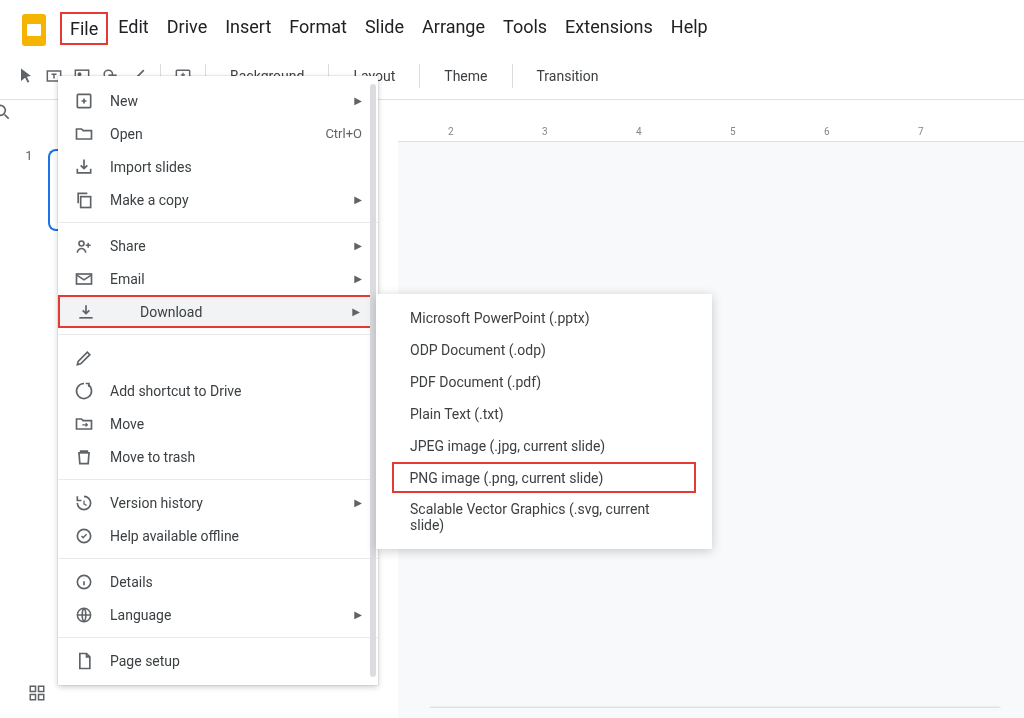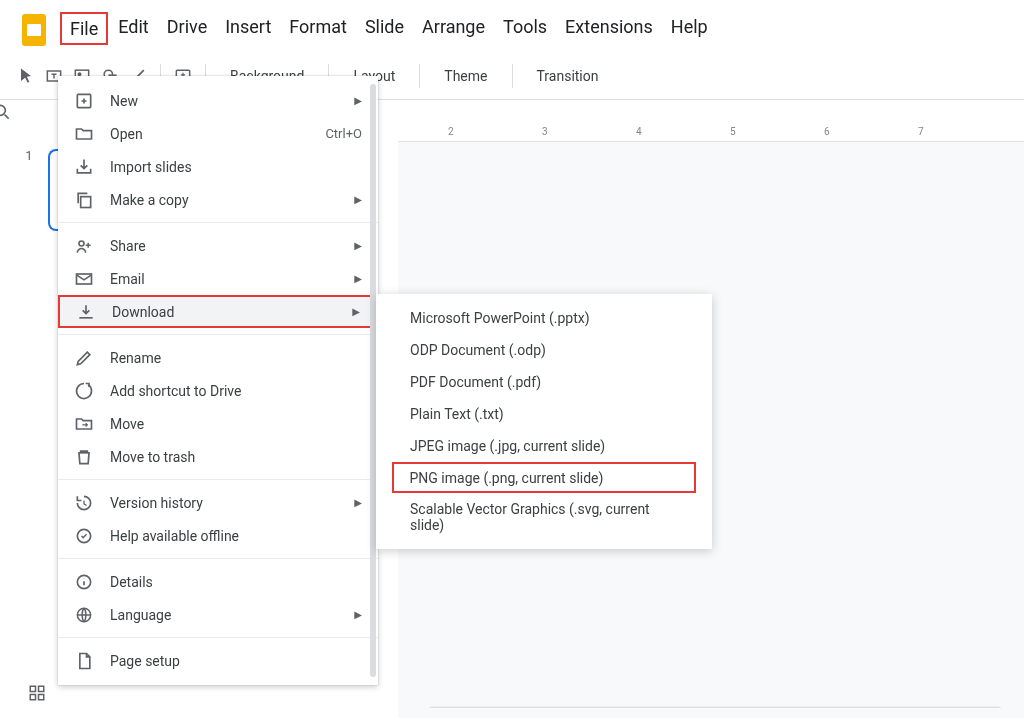--- a/index.html
+++ b/index.html
@@ -20,21 +20,21 @@
   .toolbar-sep { width:1px; height:24px; background:#dadce0; margin:0 4px;}
   .left-panel { position:absolute; left:0; top:122px; bottom:0; width:58px; display:flex; flex-direction:column; align-items:center;}
   .search-icon-box { width:40px; height:40px; display:flex; align-items:center; justify-content:center; }
   .slide-num { font-size:13px; color:#5f6368; margin-top:26px;}
   .slide-thumb-edge { position:absolute; left:48px; top:149px; width:12px; height:82px; border:2px solid #1a73e8; border-right:none; border-radius:8px 0 0 8px;}
   .grid-icon-box { position:absolute; left:28px; bottom:16px;}
   .dropdown { position:absolute; left:58px; top:76px; width:320px; background:#fff; box-shadow:0 2px 6px rgba(0,0,0,.2),0 0 0 1px rgba(0,0,0,.05); padding:8px 0; z-index:10;}
   .dropdown-scroll { position:absolute; right:2px; top:8px; bottom:8px; width:6px; background:#dadce0; border-radius:3px;}
   .menu-item { display:flex; align-items:center; padding:6px 16px 6px 16px; height:33px; cursor:pointer; position:relative;}
   .menu-item.highlighted { border:2.5px solid #e53935; }
-  .menu-item.hovered { background:#f1f3f4; }
+  .menu-item.hovered { background:#f1f3f4;gap:28px; }
   .menu-icon { width:20px; height:20px; margin-right:16px; display:flex; align-items:center; justify-content:center; flex-shrink:0;}
   .menu-label { flex:1; font-size:14px; color:#3c4043;}
   .menu-shortcut { font-size:13px; color:#5f6368;}
   .menu-arrow { font-size:10px; color:#5f6368; margin-left:8px;}
   .menu-sep { height:1px; background:#e8eaed; margin:6px 0;}
   .submenu { position:absolute; left:376px; top:294px; width:336px; background:#fff; box-shadow:0 2px 10px rgba(0,0,0,.2); padding:8px 16px; z-index:20;}
   .submenu-item { padding:8px 18px; font-size:14px; color:#3c4043; cursor:pointer;}
   .submenu-item.highlighted { border:2.5px solid #e53935; padding:5.5px 15.5px;}
   .ruler { position:absolute; left:398px; right:0; top:122px; height:20px; border-bottom:1px solid #e0e0e0; background:#fff; font-size:10px; color:#80868b;}
   .ruler-tick { position:absolute; top:4px;}
@@ -219,21 +219,20 @@
       <span class="menu-label">Download</span>
       <span class="menu-arrow">▶</span>
     </div>
     <div class="menu-sep"></div>
     <div class="menu-item">
       <span class="menu-icon">
         <svg viewBox="0 0 24 24" stroke="#5f6368" stroke-width="2" fill="none">
           <path d="M4 20l4-1 11-11-3-3L5 16z"></path>
         </svg>
       </span>
-      <span class="menu-label">Rename</span>
     </div>
     <div class="menu-item">
       <span class="menu-icon">
         <svg viewBox="0 0 24 24" stroke="#5f6368" stroke-width="2" fill="none">
           <path d="M12 3a9 9 0 105 1.5"></path>
           <path d="M14 3h4v4"></path>
         </svg>
       </span>
       <span class="menu-label">Add shortcut to Drive</span>
     </div>

